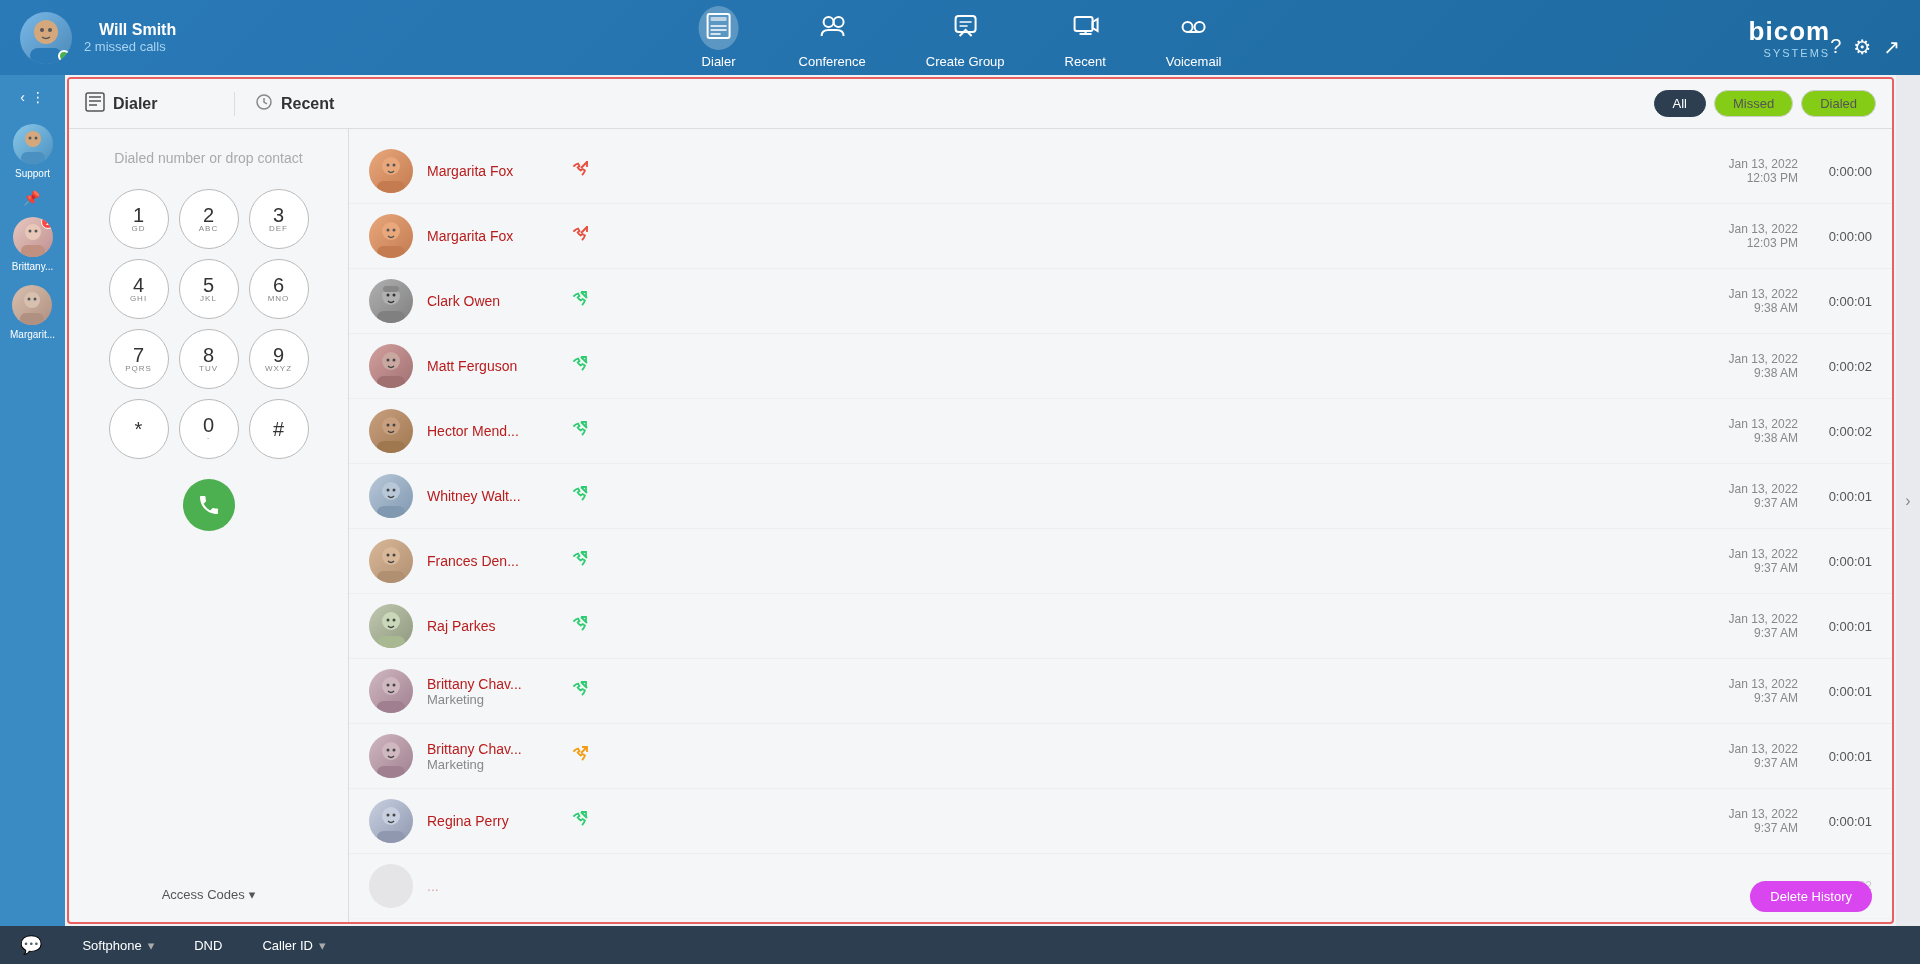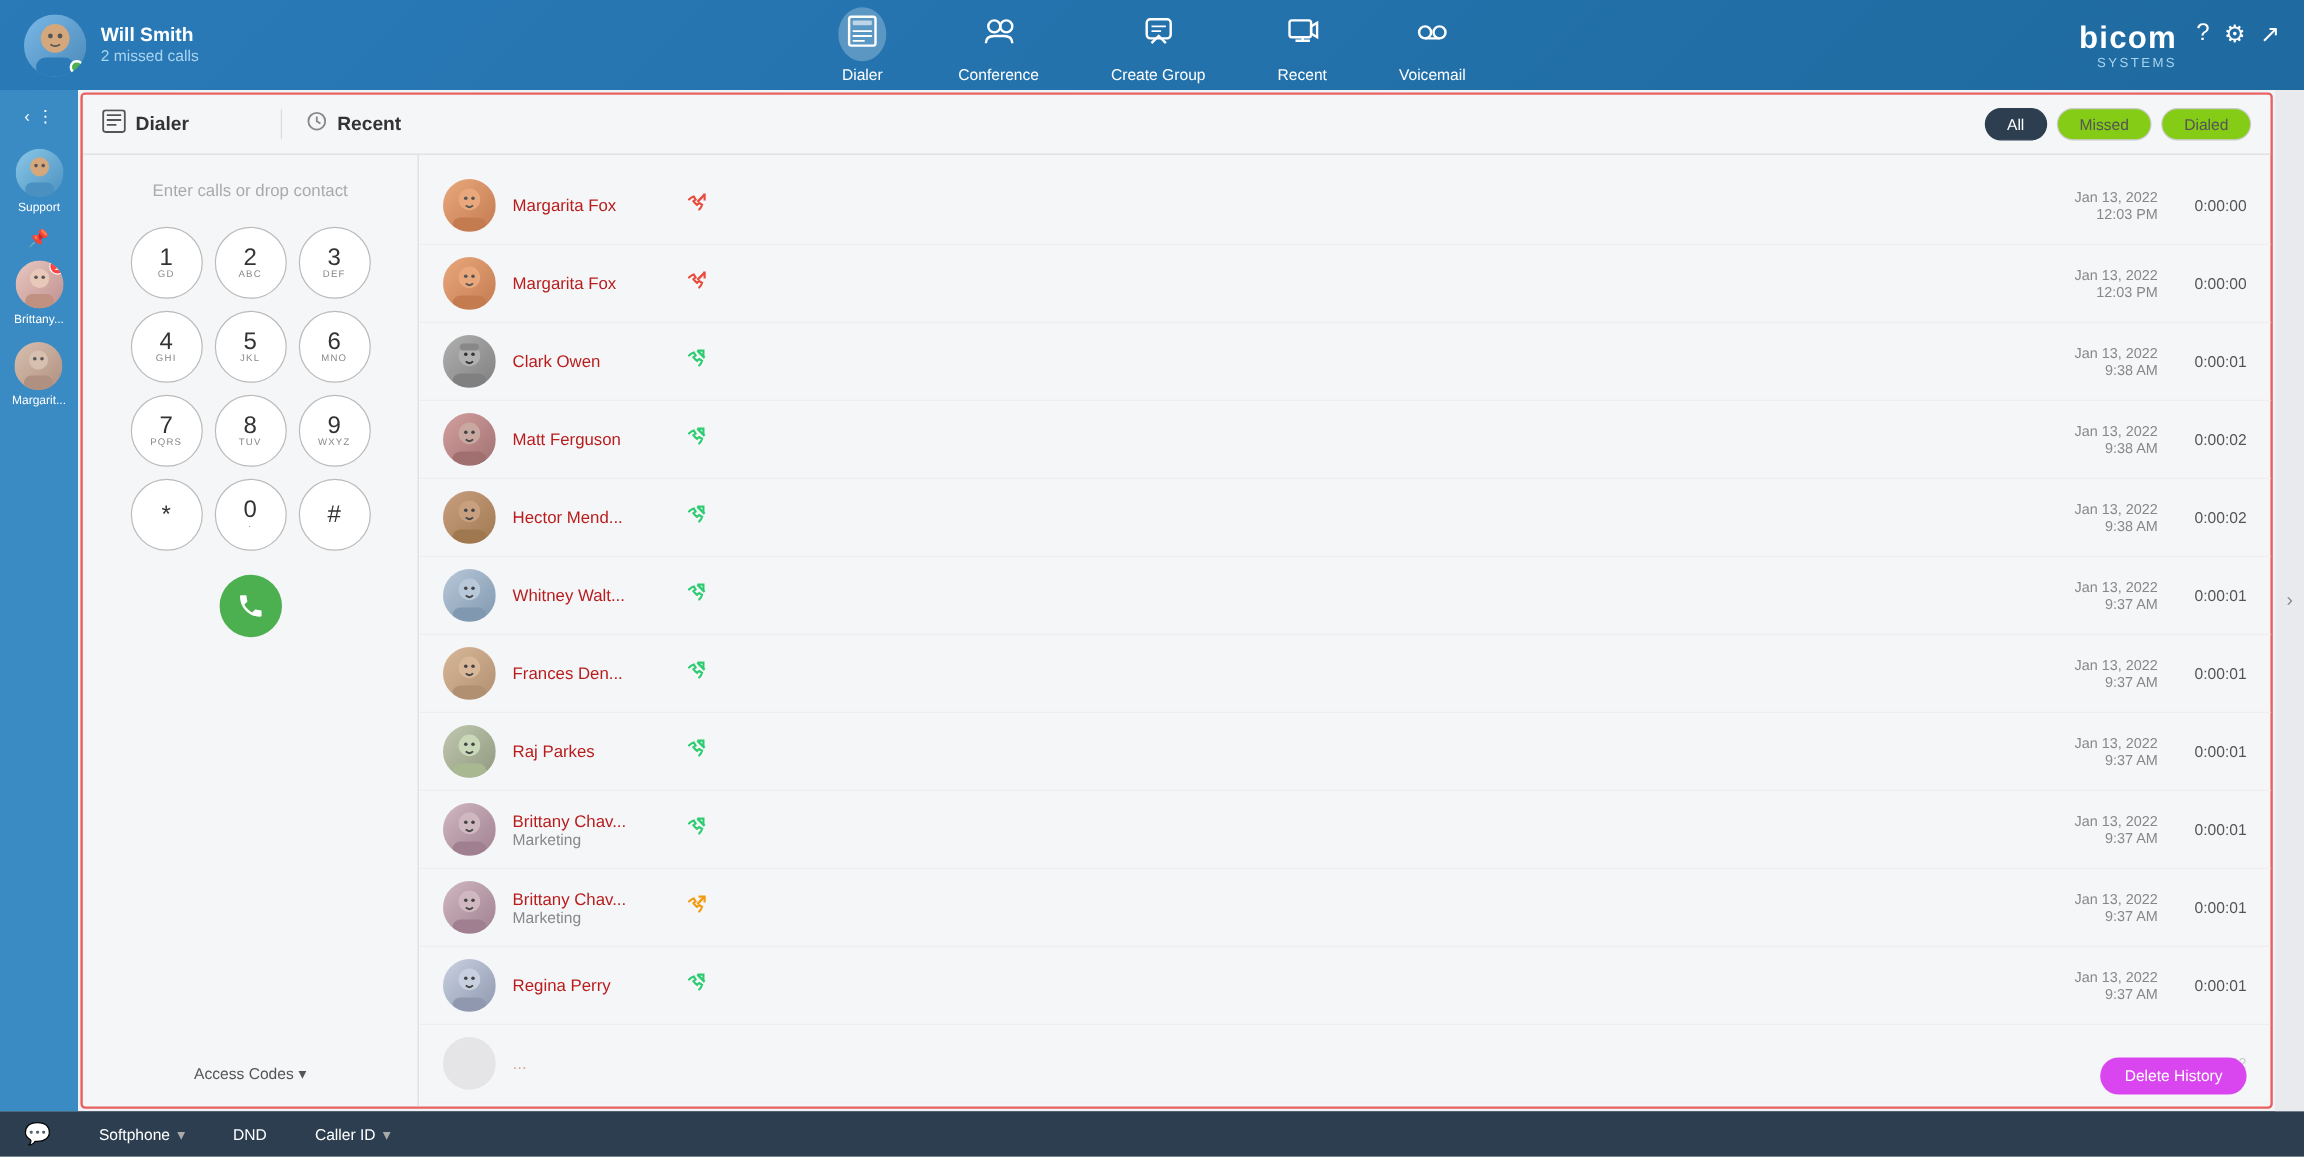--- a/index.html
+++ b/index.html
@@ -45,21 +45,21 @@
       position: absolute;
       bottom: 2px;
       right: 2px;
       width: 12px;
       height: 12px;
       border-radius: 50%;
       background: #4caf50;
       border: 2px solid white;
     }
     .user-info { color: white; }
-    .user-name { font-size: 16px; font-weight: 600; }
+    .user-name { font-size: 16px; font-weight: 600; margin-left: 15px; }
     .user-status { font-size: 13px; color: #a8d4f0; }
 
     .topbar-nav {
       display: flex;
       align-items: center;
       gap: 60px;
       position: absolute;
       left: 50%;
       transform: translateX(-50%);
     }
@@ -74,22 +74,22 @@
     .nav-item.active .nav-icon-wrap {
       background: rgba(255,255,255,0.25);
       border-radius: 50%;
       padding: 6px;
     }
     .nav-label { font-size: 13px; }
 
     .topbar-right {
       margin-left: auto;
       display: flex;
-      align-items: flex-start;
-      gap: 16px;
+      align-items: flex-end;
+      gap: 0;
     }
     .topbar-icons { display: flex; gap: 12px; }
 
     
     .main-content {
       display: flex;
       width: 100%;
       height: calc(964px - 75px - 38px);
       position: relative;
     }
@@ -590,21 +590,21 @@
       <div class="filter-buttons">
         <button class="filter-btn active">All</button>
         <button class="filter-btn">Missed</button>
         <button class="filter-btn">Dialed</button>
       </div>
     </div>
 
     <div class="panel-body">
 
       <div class="dialer-panel">
-        <div class="dialer-input">Enter calls or drop contact</div>
+        <div class="dialer-input">Dialed number or drop contact</div>
 
         <div class="keypad">
           <button class="key-btn">
               <span>1</span>
               <span class="key-sub">GD</span>
             </button>
           <button class="key-btn">
               <span>2</span>
               <span class="key-sub">ABC</span>
             </button>

